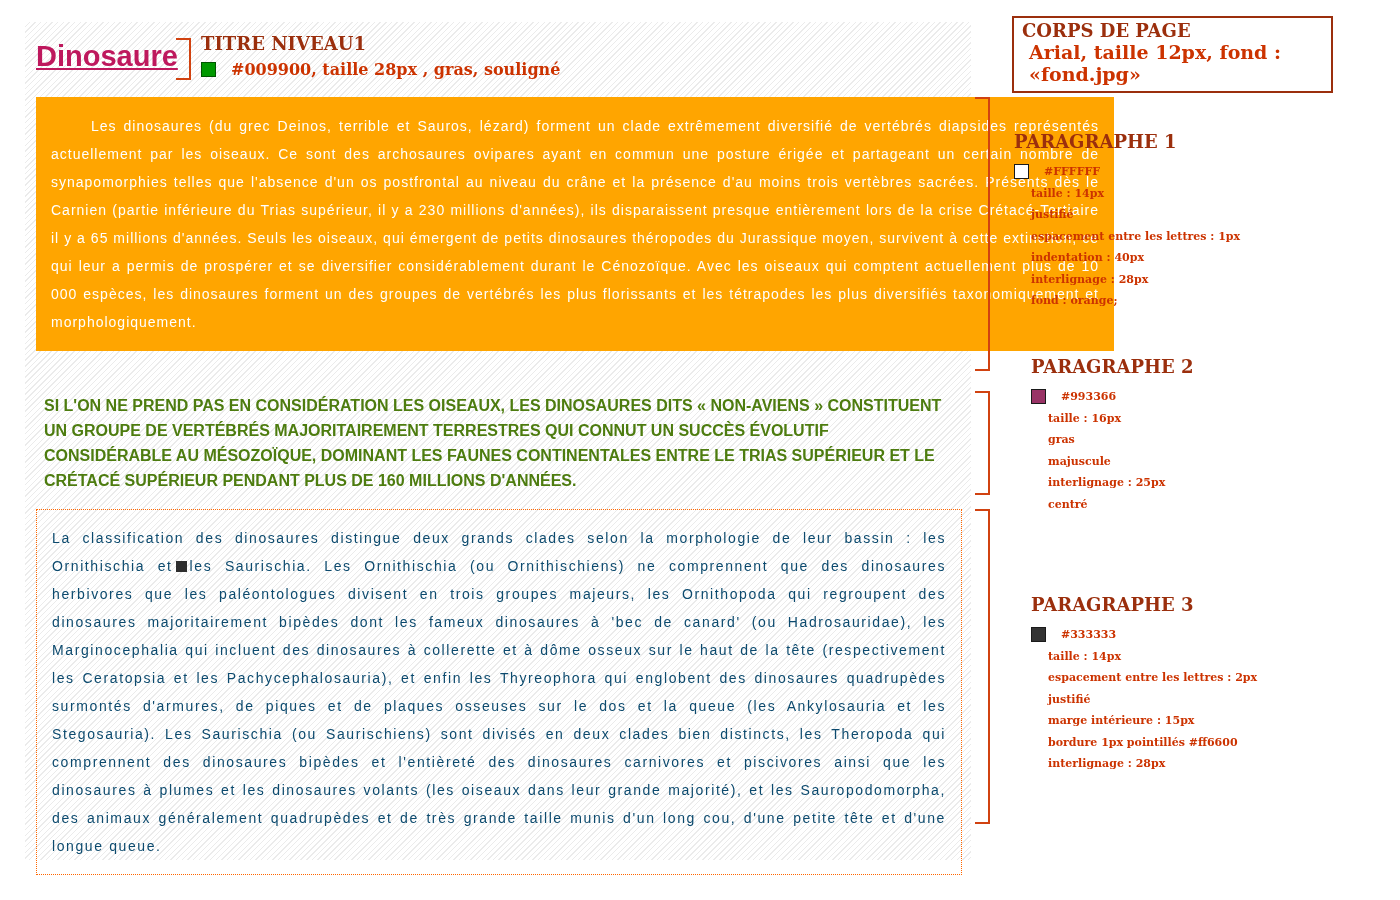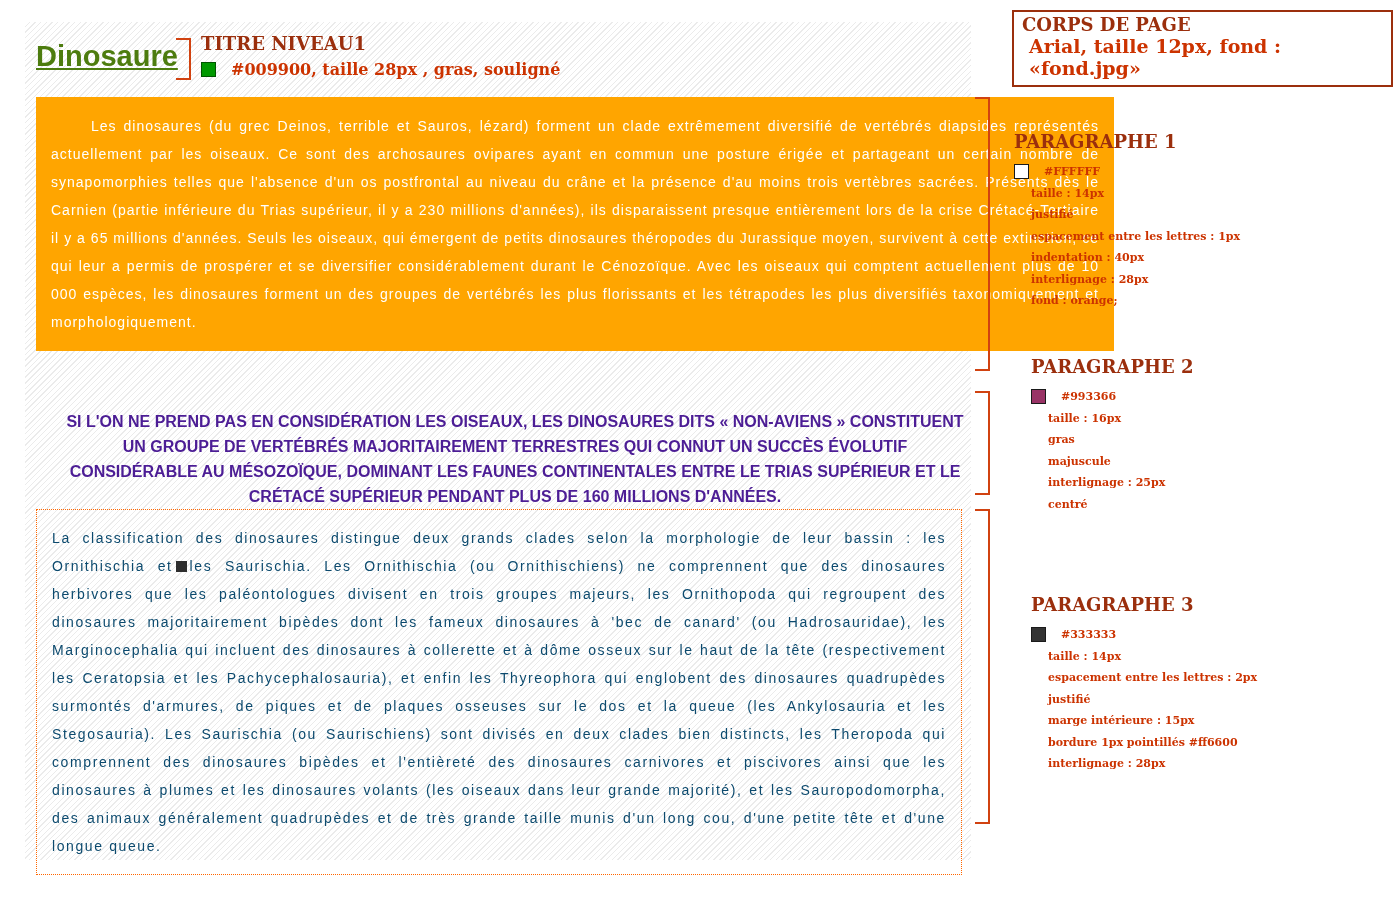--- a/index.html
+++ b/index.html
@@ -8,34 +8,34 @@
     font-family:"Liberation Sans", sans-serif;overflow:hidden;
   }
   
   .content-bg{
     position:absolute;left:25px;top:22px;width:946px;height:838px;
     background:repeating-linear-gradient(135deg,#ffffff 0px,#ffffff 3px,#ebebeb 3px,#ebebeb 4px);
   }
   
   .doc-title{
     position:absolute;left:36px;top:40px;margin:0;
-    font:bold 29px "Liberation Sans", sans-serif;color:#4d7c0f;
+    font:bold 29px "Liberation Sans", sans-serif;color:#be185d;
     text-decoration:underline;
   }
   
   .para1{
     position:absolute;left:36px;top:97px;width:1078px;box-sizing:border-box;margin:0;
     background:#FFA500;color:#ffffff;padding:15px;
     font:14px/28px "Liberation Sans", sans-serif;
     text-align:justify;letter-spacing:1px;text-indent:40px;
   }
   
   .para2{
-    position:absolute;left:36px;top:393px;width:926px;box-sizing:border-box;margin:16px;padding:0 8px;
-    color:#4c1d95;font:bold 16px/25px "Liberation Sans", sans-serif;text-align:center;
+    position:absolute;left:36px;top:393px;width:926px;box-sizing:border-box;margin:0;padding:0 8px;
+    color:#4d7c0f;font:bold 16px/25px "Liberation Sans", sans-serif;text-align:left;
   }
   
   .para3{
     position:absolute;left:36px;top:509px;width:926px;box-sizing:border-box;margin:0;
     border:1px dotted #ff6600;padding:14px 15px;
     color:#0c4a6e;font:14px/28px "Liberation Sans", sans-serif;
     text-align:justify;letter-spacing:1.6px;
   }
   .marker{
     display:inline-block;width:11px;height:11px;background:#2e2e2e;
@@ -57,21 +57,21 @@
   .sw-green{background:#009900;border-color:#005500;}
   .sw-white{background:#ffffff;}
   .sw-purple{background:#993366;}
   .sw-dark{background:#333333;}
   .row-flex{display:flex;align-items:center;gap:15px;}
   
   .titre-anno{position:absolute;left:201px;top:33px;}
   .titre-anno .spec{margin-top:5px;font-size:16px;}
   
   .corps-box{
-    position:absolute;left:1012px;top:10px;width:381px;box-sizing:border-box;
+    position:absolute;left:1012px;top:16px;width:321px;box-sizing:border-box;
     border:2px solid #9b2f0d;padding:2px 8px 6px 8px;background:#ffffff;
   }
   .corps-box .spec{font-size:19px;padding-left:7px;margin-top:1px;}
   
   .anno{position:absolute;}
   .a1{left:1014px;top:131px;}
   .a2{left:1031px;top:356px;}
   .a3{left:1031px;top:594px;}
   .anno .anno-h{margin-bottom:9px;}
   .anno .props{padding-left:17px;}

